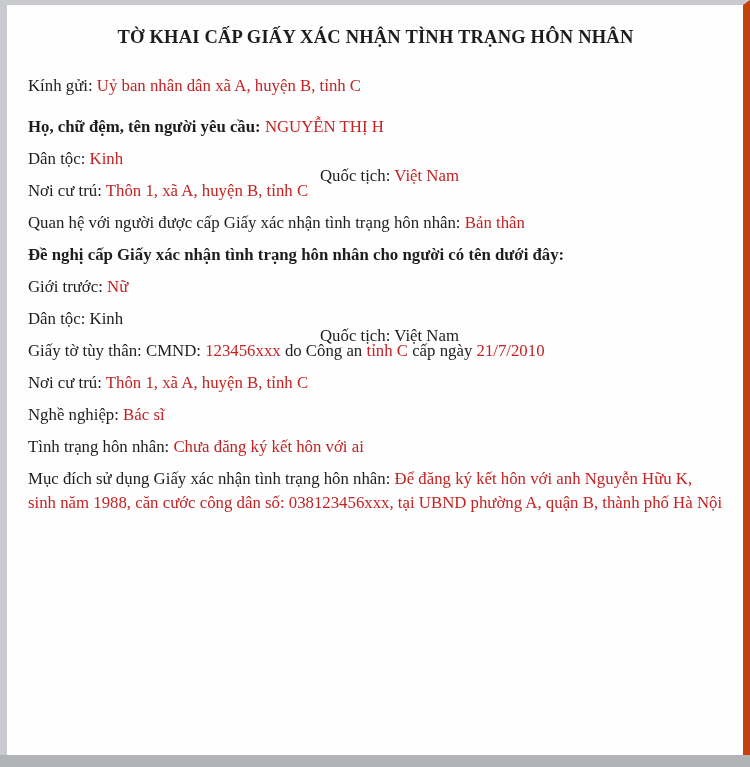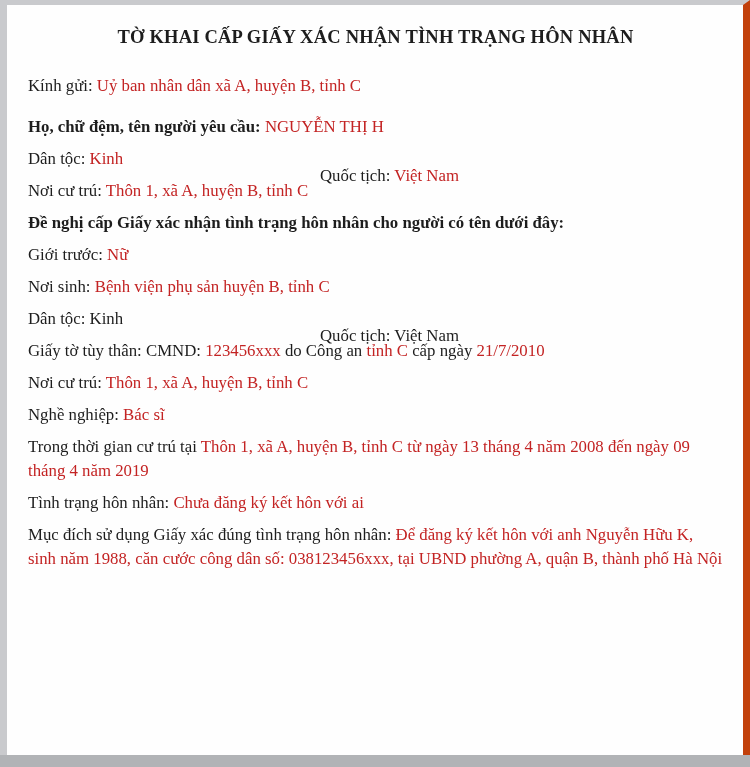--- a/index.html
+++ b/index.html
@@ -79,34 +79,34 @@
           <span>Quốc tịch:</span>
           <span class="val">Việt Nam</span>
         </span>
       </p>
 
       <p class="line">
         <span>Nơi cư trú:</span>
         <span class="val">Thôn 1, xã A, huyện B, tỉnh C</span>
       </p>
 
+      <p class="line">
+        <span>Quan hệ với người được cấp Giấy xác nhận tình trạng hôn nhân:</span>
+        <span class="val">Bản thân</span>
+      </p>
 
       <p class="line b">Đề nghị cấp Giấy xác nhận tình trạng hôn nhân cho người có tên dưới đây:</p>
 
 
       <p class="line">
         <span>Giới trước:</span>
         <span class="val">Nữ</span>
       </p>
 
 
-      <p class="line">
-        <span>Nơi sinh:</span>
-        <span class="val">Bệnh viện phụ sản huyện B, tỉnh C</span>
-      </p>
 
       <p class="line">
         <span>
           <span>Dân tộc:</span>
           <span>Kinh</span>
         </span>
         <span class="col2">
           <span>Quốc tịch:</span>
           <span>Việt Nam</span>
         </span>
@@ -124,32 +124,28 @@
       <p class="line">
         <span>Nơi cư trú:</span>
         <span class="val">Thôn 1, xã A, huyện B, tỉnh C</span>
       </p>
 
       <p class="line">
         <span>Nghề nghiệp:</span>
         <span class="val">Bác sĩ</span>
       </p>
 
-      <p class="line">
-        <span>Trong thời gian cư trú tại</span>
-        <span class="val">Thôn 1, xã A, huyện B, tỉnh C từ ngày 13 tháng 4 năm 2008 đến ngày 09 tháng 4 năm 2019</span>
-      </p>
 
       <p class="line">
         <span>Tình trạng hôn nhân:</span>
         <span class="val">Chưa đăng ký kết hôn với ai</span>
       </p>
 
       <p class="line">
-        <span>Mục đích sử dụng Giấy xác đúng tình trạng hôn nhân:</span>
+        <span>Mục đích sử dụng Giấy xác nhận tình trạng hôn nhân:</span>
         <span class="val">Để đăng ký kết hôn với anh Nguyễn Hữu K, sinh năm 1988, căn cước công dân số: 038123456xxx, tại UBND phường A, quận B, thành phố Hà Nội</span>
       </p>
 
 
     </div>
   </div>
   <div class="bottom-bar"></div>
 </div>
 
 </body></html>

